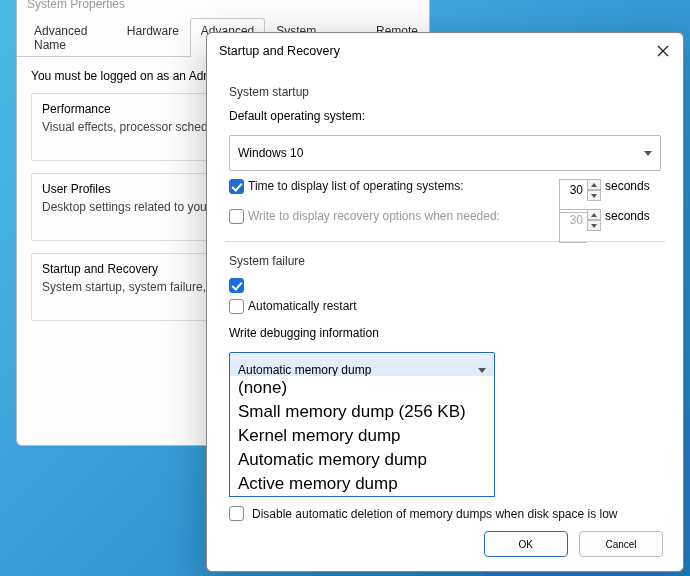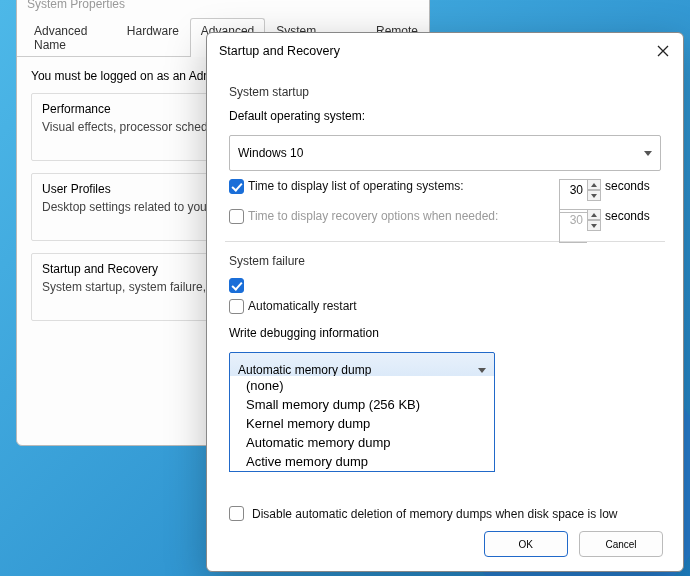--- a/index.html
+++ b/index.html
@@ -206,23 +206,22 @@
   top: 24px;
   left: 0;
   width: 100%;
   border: 1px solid #2169c9;
   border-top: none;
   background: #fff;
   z-index: 10;
 }
 .dump-item {
   padding: 2px 8px;
-  font-size: 13px;
+  font-size: 17px;
   cursor: pointer;
-  margin-left: 8px;
 }
 .dump-item.selected {
   background: #1a6ed8;
   color: #fff;
 }
 
 .under-dump {
   margin-top: 118px;
   display: flex;
   align-items: center;
@@ -313,21 +312,21 @@
           <div>
               <span class="tri-down"></span>
             </div>
         </div>
       </div>
       <span class="seconds">seconds</span>
     </div>
 
     <div class="row">
       <span class="checkbox"></span>
-      <span class="check-label disabled">Time to display recovery options when needed:</span>
+      <span class="check-label disabled">Write to display recovery options when needed:</span>
       <div class="spin">
         <div class="spin-input disabled">30</div>
         <div class="spin-btns">
           <div>
               <span class="tri-up"></span>
             </div>
           <div>
               <span class="tri-down"></span>
             </div>
         </div>

